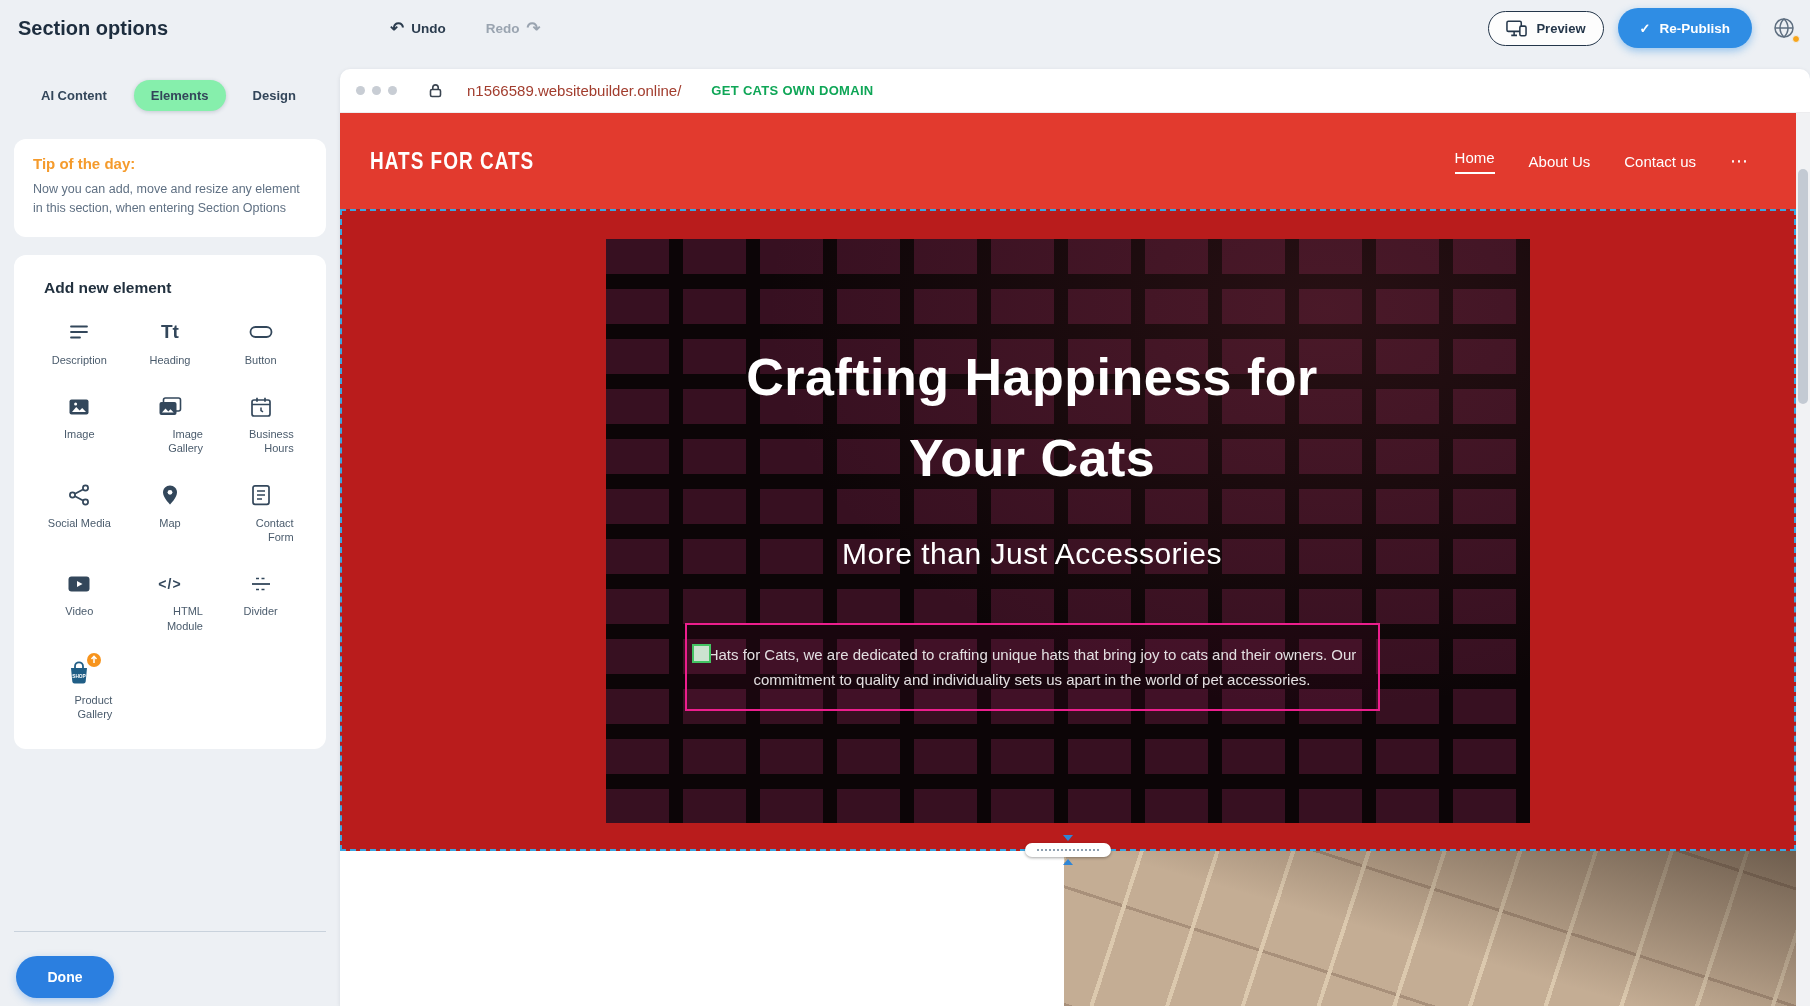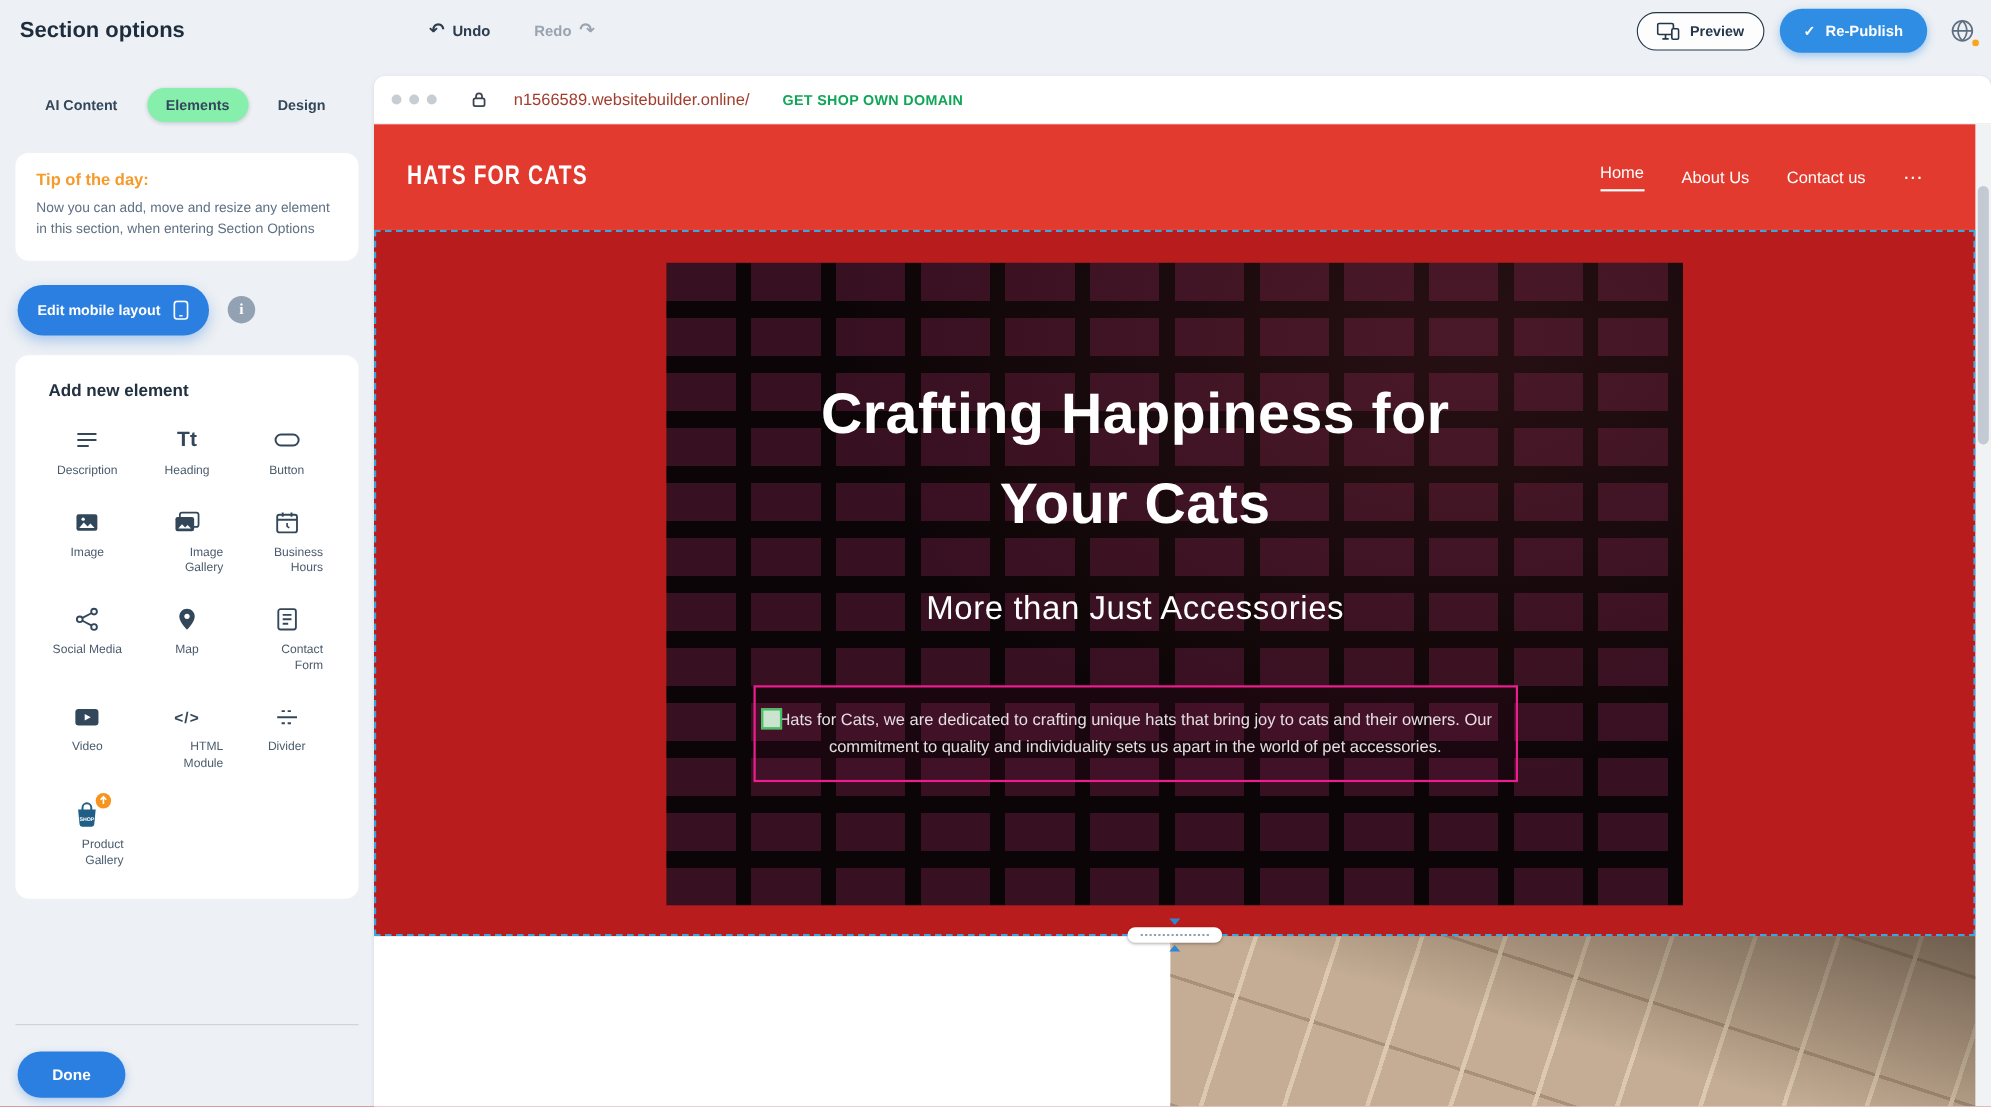--- a/index.html
+++ b/index.html
@@ -175,32 +175,20 @@
       <button class="tab">AI Content</button>
       <button class="tab active">Elements</button>
       <button class="tab">Design</button>
     </div>
 
     <div class="card tip">
       <h3>Tip of the day:</h3>
       <p>Now you can add, move and resize any element in this section, when entering Section Options</p>
     </div>
 
-    <div class="mobile-row">
-      <button class="edit-mobile">
-        <span>Edit mobile layout</span>
-        <span style="display:flex;">
-          <svg width="15" height="18" viewBox="0 0 14 18" fill="none" stroke="#fff" stroke-width="1.5">
-            <rect x="1" y="1" width="12" height="16" rx="2.5"></rect>
-              <path d="M5.5 14h3"></path>
-          </svg>
-        </span>
-      </button>
-      <span class="info-badge">i</span>
-    </div>
 
     <div class="card elements-card">
       <h2>Add new element</h2>
       <div class="el-grid">
         <button class="el-item">
           <span class="ic">
             <svg width="24" height="24" viewBox="0 0 24 24">
                 <g stroke="#33475b" stroke-width="1.8" stroke-linecap="round" fill="none">
                   <path d="M4 6.5h16M4 12h16M4 17.5h9"></path>
                 </g>
@@ -340,21 +328,21 @@
           <span class="dot"></span>
           <span class="dot"></span>
         </span>
         <span class="lock">
           <svg width="13" height="15" viewBox="0 0 13 15" fill="none" stroke="#3a4450" stroke-width="1.6">
             <rect x="1.5" y="6.5" width="10" height="7" rx="1.5"></rect>
             <path d="M3.8 6.5V4.6a2.7 2.7 0 0 1 5.4 0v1.9"></path>
           </svg>
         </span>
         <span class="url">n1566589.websitebuilder.online/</span>
-        <a class="domain-cta">GET SHOP OWN DOMAIN</a>
+        <a class="domain-cta">GET CATS OWN DOMAIN</a>
       </div>
 
       <div class="site">
 
         <div class="site-header">
           <span class="logo">HATS FOR CATS</span>
           <nav class="nav">
             <a class="active">Home</a>
             <a>About Us</a>
             <a>Contact us</a>

